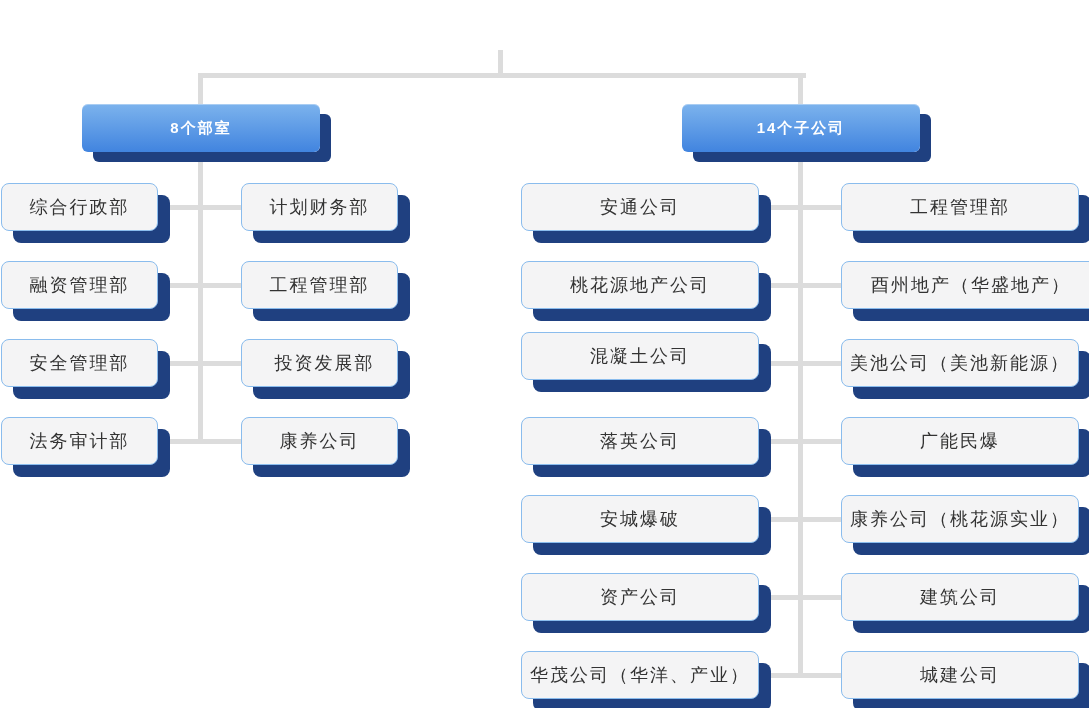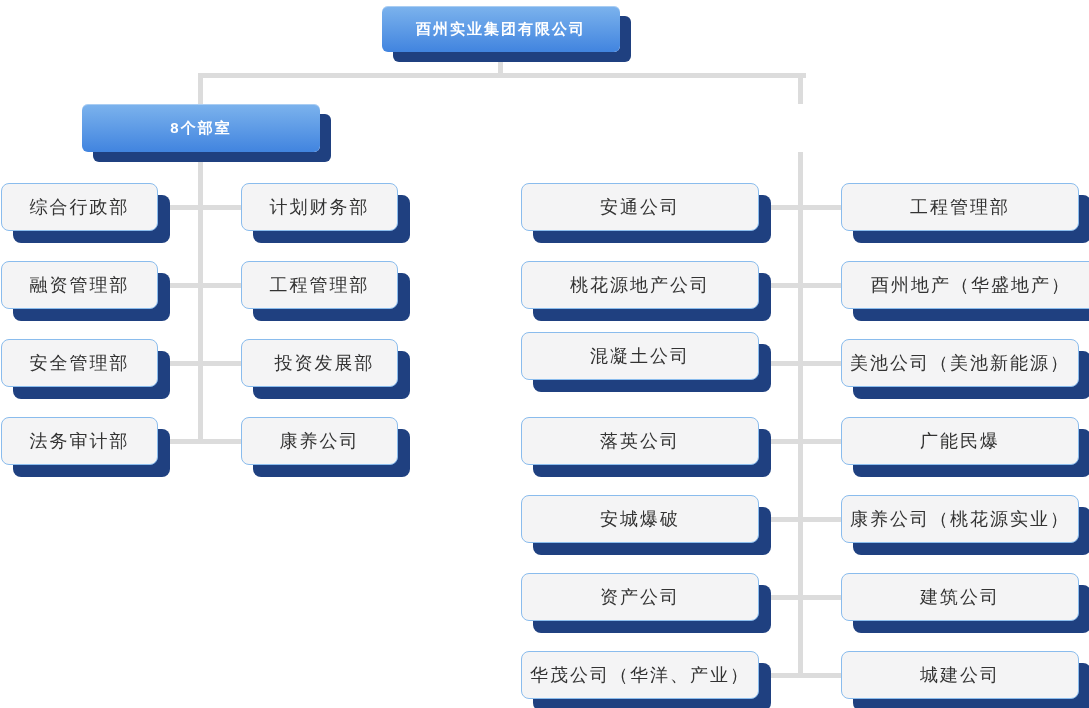--- a/index.html
+++ b/index.html
@@ -73,22 +73,22 @@
       <div class="connector" style="left: 150px; top: 438.5px; width: 100px; height: 5px;"></div>
       <div class="connector" style="left: 798px; top: 152px; width: 5px; height: 525.5px;"></div>
       <div class="connector" style="left: 750px; top: 204.5px; width: 100px; height: 5px;"></div>
       <div class="connector" style="left: 750px; top: 282.5px; width: 100px; height: 5px;"></div>
       <div class="connector" style="left: 750px; top: 360.5px; width: 100px; height: 5px;"></div>
       <div class="connector" style="left: 750px; top: 438.5px; width: 100px; height: 5px;"></div>
       <div class="connector" style="left: 750px; top: 516.5px; width: 100px; height: 5px;"></div>
       <div class="connector" style="left: 750px; top: 594.5px; width: 100px; height: 5px;"></div>
       <div class="connector" style="left: 750px; top: 672.5px; width: 100px; height: 5px;"></div>
     </div>
-  <div class="node" id="root-node" style="left:382px;top:6px;width:238px;height:46px;">酉州实业集团有限公司</div>
   <div class="node" id="branch-node-0" style="left:82px;top:104px;width:238px;height:48px;">8个部室</div>
+  <div class="node" id="branch-node-1" style="left:682px;top:104px;width:238px;height:48px;">14个子公司</div>
   <div id="leaves">
       <div class="leaf" style="left: 1px; top: 183px; width: 157px;">综合行政部</div>
       <div class="leaf" style="left: 1px; top: 261px; width: 157px;">融资管理部</div>
       <div class="leaf" style="left: 1px; top: 339px; width: 157px;">安全管理部</div>
       <div class="leaf" style="left: 1px; top: 417px; width: 157px;">法务审计部</div>
       <div class="leaf" style="left: 241px; top: 183px; width: 157px;">计划财务部</div>
       <div class="leaf" style="left: 241px; top: 261px; width: 157px;">工程管理部</div>
       <div class="leaf" style="left: 241px; top: 339px; width: 157px; padding-left: 10px;">投资发展部</div>
       <div class="leaf" style="left: 241px; top: 417px; width: 157px;">康养公司</div>
       <div class="leaf" style="left: 521px; top: 183px; width: 238px;">安通公司</div>

